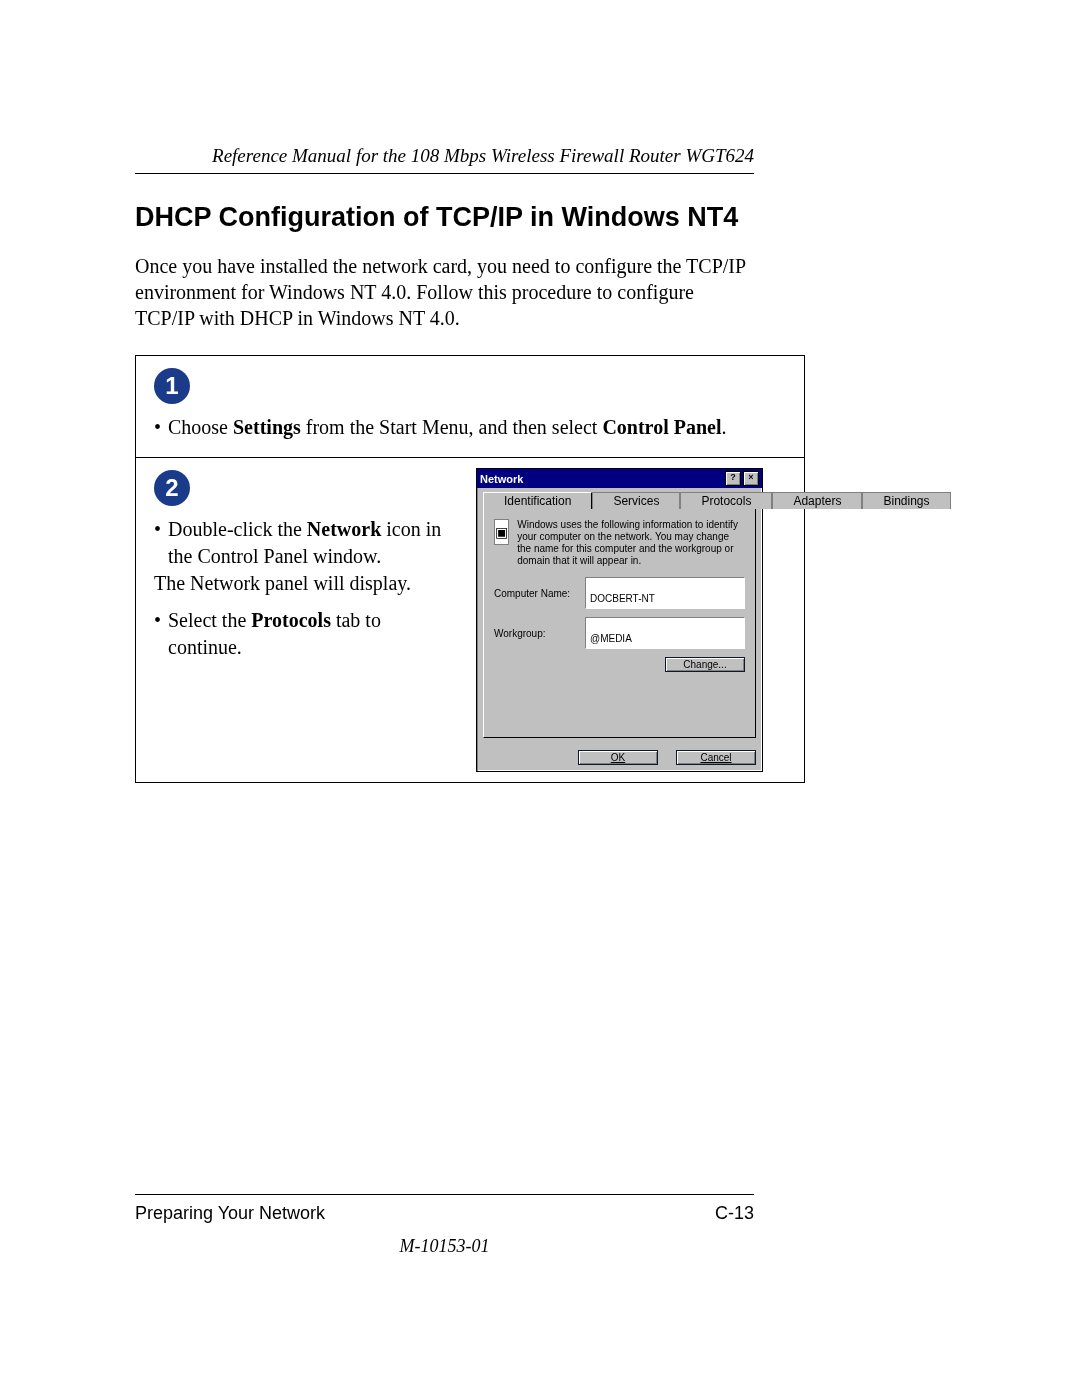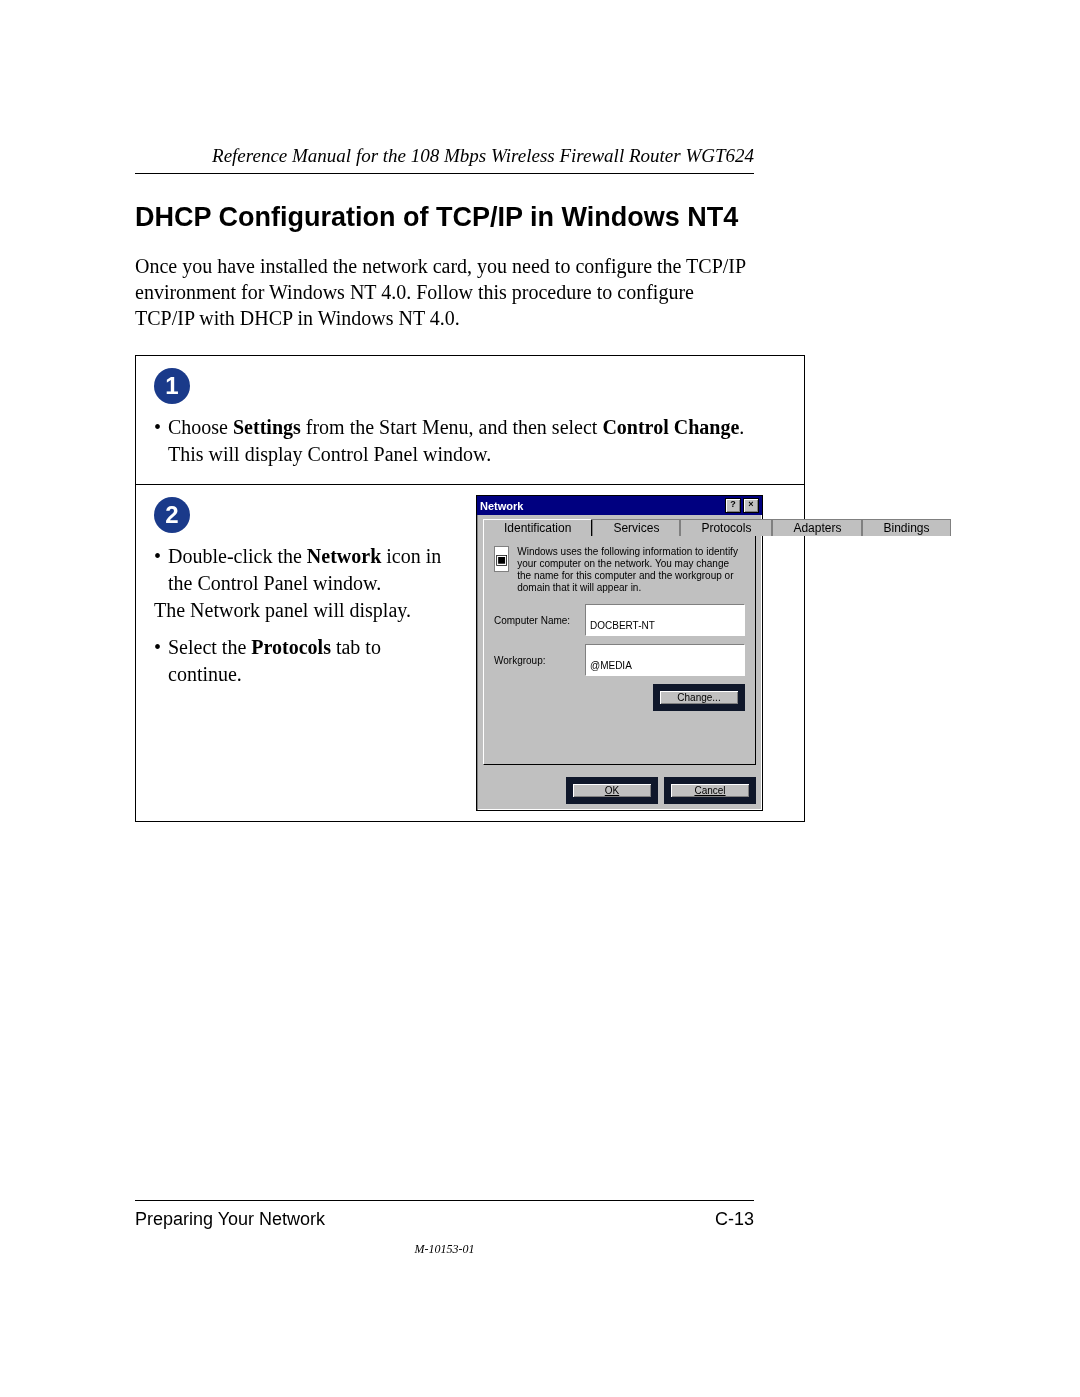--- a/index.html
+++ b/index.html
@@ -151,27 +151,28 @@
     border: 1px solid #808080;
     border-right-color: #fff;
     border-bottom-color: #fff;
     background: #fff;
     padding: 15px 4px;
     font-size: 10px;
     height: 15px;
     box-sizing: border-box;
   }
   .nt-btn {
-    border: 7px solid #0f172a;
+    border: 1px solid #0f172a;
     box-shadow: 1px 1px 0 #fff inset, -1px -1px 0 #808080 inset;
     background: #c0c0c0;
     padding: 1px 10px;
     font-size: 10px;
     min-width: 58px;
     text-align: center;
+    margin-left: 12px;
   }
   .nt-change-row { display: flex; justify-content: flex-end; margin-top: 4px; }
   .nt-footer {
     display: flex;
     justify-content: flex-end;
     gap: 6px;
     padding: 6px;
     text-decoration: underline;
   }
 
@@ -187,21 +188,21 @@
   }
   .footer-row {
     display: flex;
     justify-content: space-between;
     font-family: Arial, Helvetica, sans-serif;
     font-size: 18px;
   }
   .footer-docnum {
     text-align: center;
     font-style: italic;
-    font-size: 12px;
+    font-size: 18px;
     margin-top: 12px;
     font-family: "Times New Roman", Times, serif;
   }
 </style>
 </head>
 <body>
 
 <div class="page">
 
   <div class="header-line">Reference Manual for the 108 Mbps Wireless Firewall Router WGT624</div>
@@ -212,23 +213,22 @@
 
   <div class="step-table">
 
     <div class="step-row">
       <div class="step-cell-full">
         <div class="badge">1</div>
         <div class="step-text">
           <div class="bullet-line">
             <span class="bullet-dot">•</span>
             <span>
-              <span>Choose </span><span class="bold">Settings</span><span> from the Start Menu, and then select </span><span class="bold">Control Change</span><span>.</span>
+              <span>Choose </span><span class="bold">Settings</span><span> from the Start Menu, and then select </span><span class="bold">Control Panel</span><span>.</span>
               <br>
-              <span>This will display Control Panel window.</span>
             </span>
           </div>
         </div>
       </div>
     </div>
 
     <div class="step-row">
       <div class="step-cell-left">
         <div class="badge">2</div>
         <div class="step-text">

